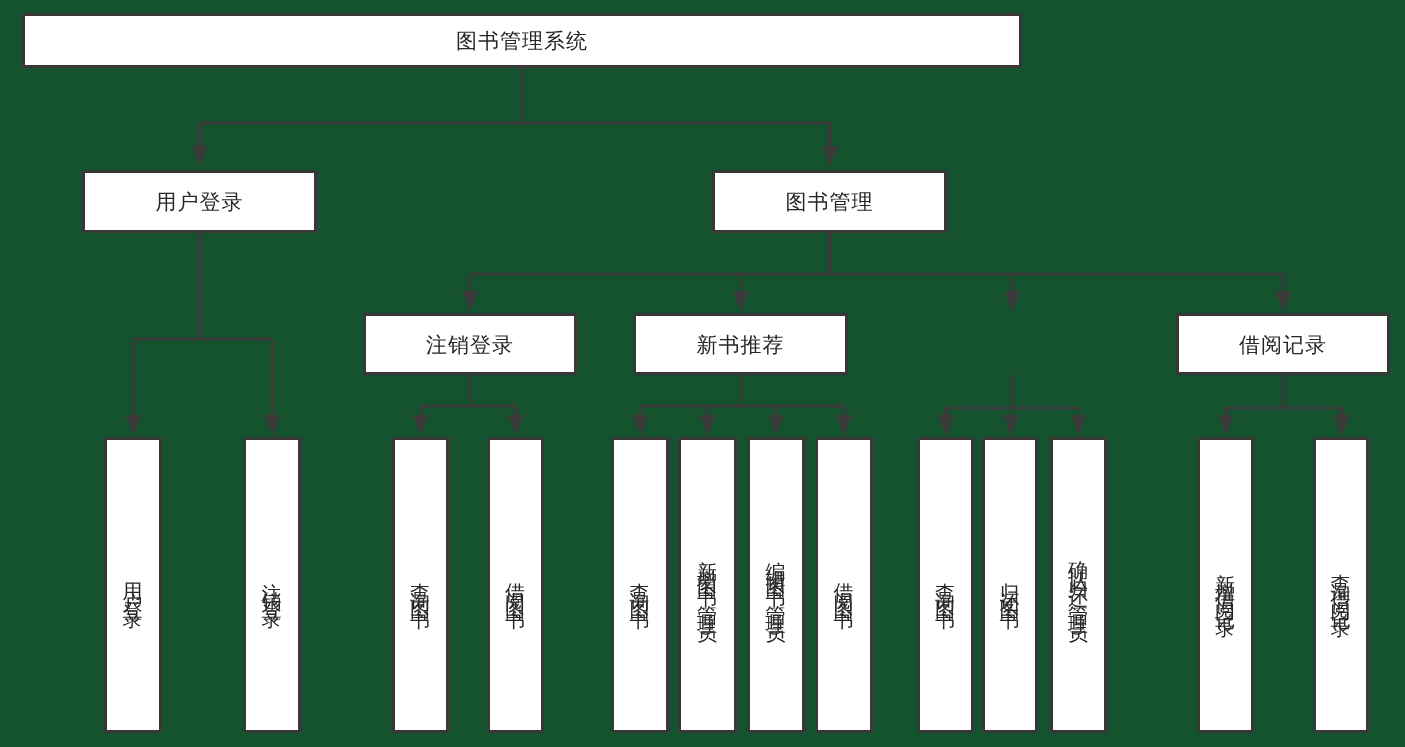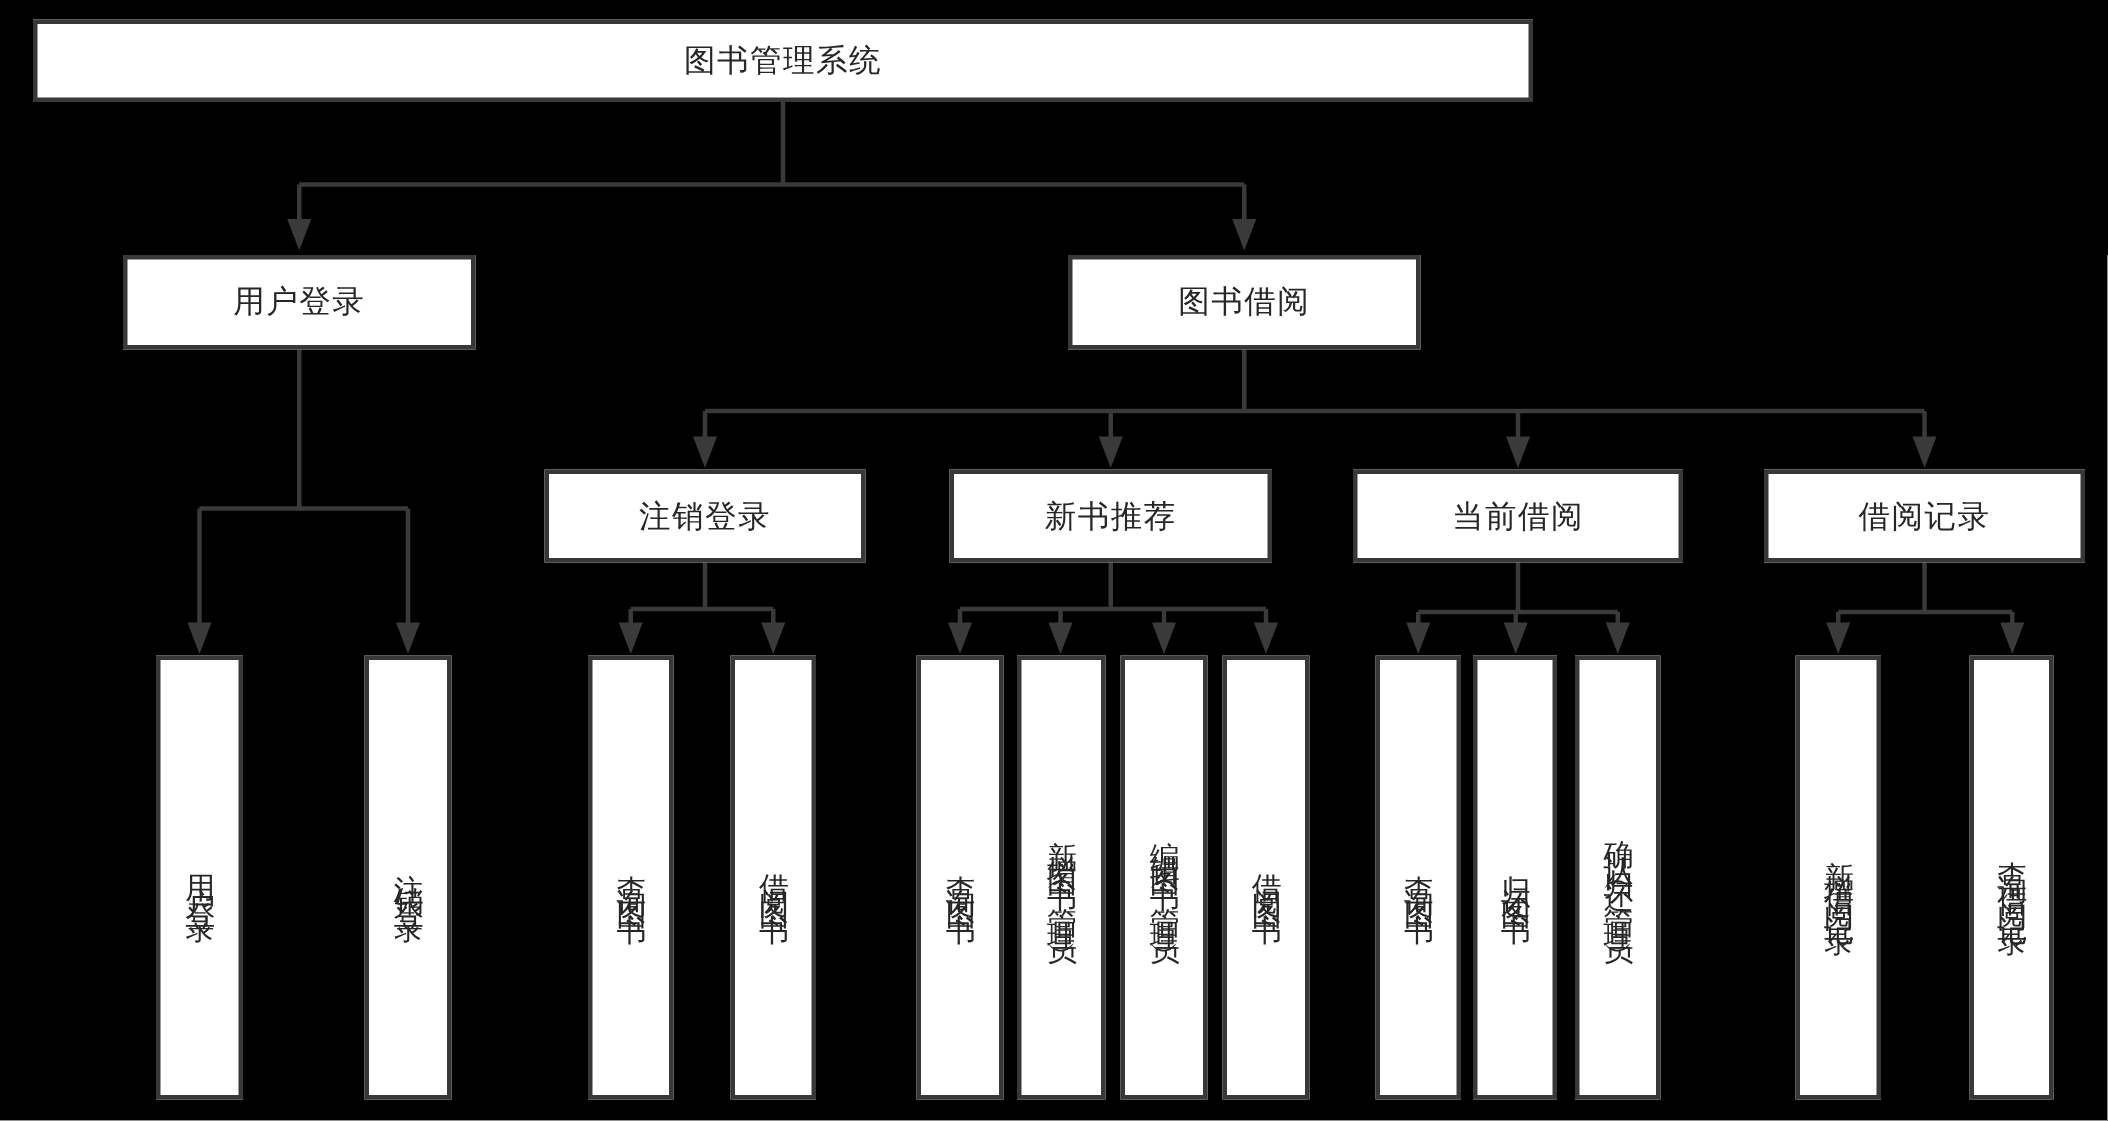--- a/index.html
+++ b/index.html
@@ -5,21 +5,21 @@
   html, body {
     margin: 0;
     padding: 0;
     background: #ffffff;
     font-family: "Liberation Sans", "DejaVu Sans", sans-serif;
   }
   .canvas {
     position: relative;
     width: 1405px;
     height: 747px;
-    background: #000000;
+    background: #14532d;
     overflow: hidden;
   }
   .wires {
     position: absolute;
     left: 0;
     top: 0;
     width: 1405px;
     height: 747px;
     pointer-events: none;
   }
@@ -105,25 +105,24 @@
     <polygon points="1070.5,415 1086.5,415 1078.5,436"></polygon>
 
     <path d="M1283,375 V408 M1225.5,408 H1341.5 M1225.5,408 V418 M1341.5,408 V418"></path>
     <polygon points="1217.5,415 1233.5,415 1225.5,436"></polygon>
     <polygon points="1333.5,415 1349.5,415 1341.5,436"></polygon>
   </svg>
 
   <div class="box" style="left:22px; top:13px; width:1000px; height:55px;">图书管理系统</div>
 
   <div class="box" style="left:82px; top:170px; width:235px; height:63px;">用户登录</div>
-  <div class="box" style="left:712px; top:170px; width:235px; height:63px;">图书借阅</div>
+  <div class="box" style="left:712px; top:170px; width:235px; height:63px;">图书管理</div>
 
   <div class="box" style="left:363px; top:313px; width:214px; height:62px;">注销登录</div>
   <div class="box" style="left:633px; top:313px; width:215px; height:62px;">新书推荐</div>
-  <div class="box" style="left:902px; top:313px; width:220px; height:62px;">当前借阅</div>
   <div class="box" style="left:1176px; top:313px; width:214px; height:62px;">借阅记录</div>
 
   <div class="box vbox" style="left:104px; top:437px; width:58px; height:296px;">用户登录</div>
   <div class="box vbox" style="left:243px; top:437px; width:58px; height:296px;">注销登录</div>
 
   <div class="box vbox" style="left:392px; top:437px; width:57px; height:296px;">查询图书</div>
   <div class="box vbox" style="left:487px; top:437px; width:57px; height:296px;">借阅图书</div>
 
   <div class="box vbox" style="left:611px; top:437px; width:58px; height:296px;">查询图书</div>
   <div class="box vbox" style="left:678px; top:437px; width:59px; height:296px;">新增图书（管理员）</div>

